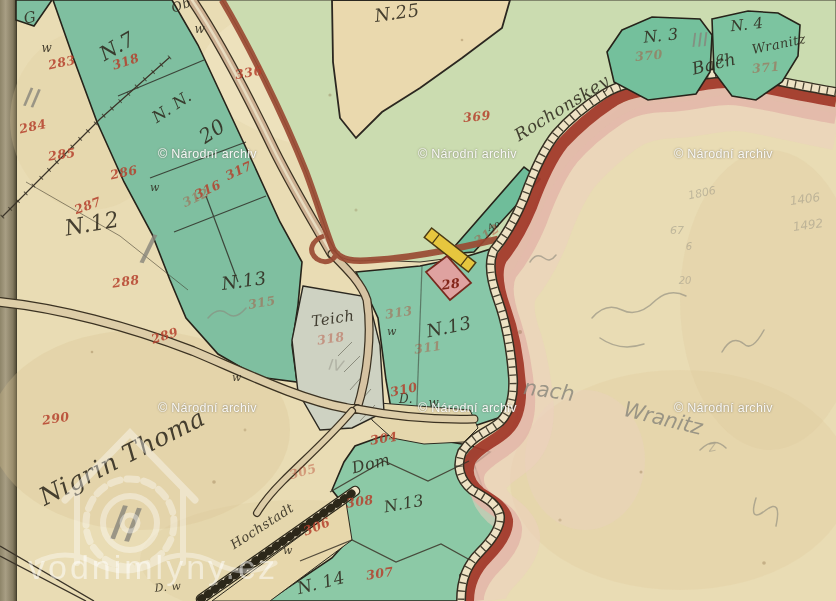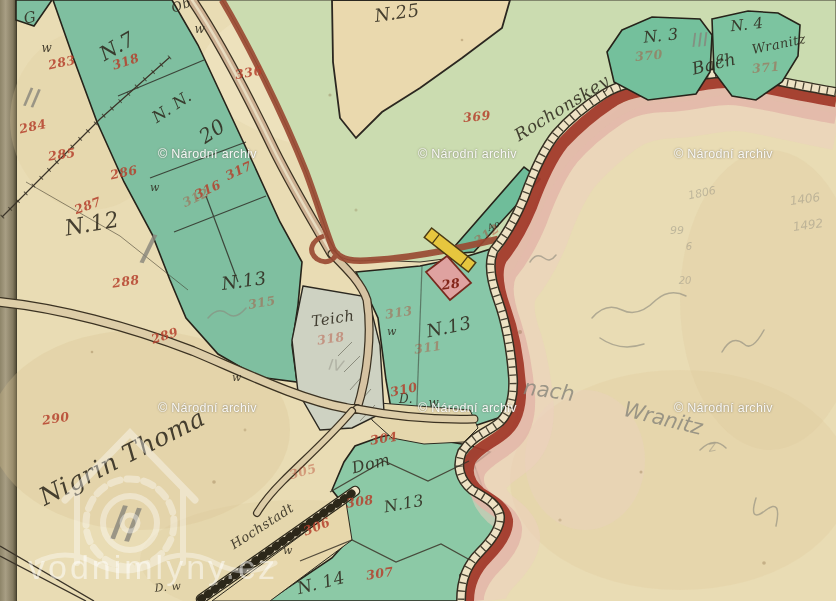--- a/index.html
+++ b/index.html
@@ -225,21 +225,21 @@
       <span class="lbl red faded" style="left: 303px; top: 472px; font-size: 12.5px; transform: translate(-50%, -50%) rotate(-15deg);">305</span>
       <span class="lbl red" style="left: 360px; top: 502px; font-size: 12.5px; transform: translate(-50%, -50%) rotate(-8deg);">308</span>
       <span class="lbl red" style="left: 317px; top: 527px; font-size: 12.5px; transform: translate(-50%, -50%) rotate(-22deg);">306</span>
       <span class="lbl red" style="left: 380px; top: 574px; font-size: 12.5px; transform: translate(-50%, -50%) rotate(-8deg);">307</span>
       <span class="lbl pencil" style="left: 32px; top: 98px; font-size: 26px; transform: translate(-50%, -50%) rotate(12deg);">II</span>
       <span class="lbl pencil" style="left: 148px; top: 250px; font-size: 42px; transform: translate(-50%, -50%) rotate(15deg);">I</span>
       <span class="lbl pencil" style="left: 126px; top: 524px; font-size: 48px; transform: translate(-50%, -50%) rotate(10deg);">II</span>
       <span class="lbl pencil" style="left: 700px; top: 40px; font-size: 19px; transform: translate(-50%, -50%) rotate(-4deg);">III</span>
       <span class="lbl pencil faded" style="left: 336px; top: 366px; font-size: 15px; transform: translate(-50%, -50%) rotate(8deg);">IV</span>
       <span class="lbl pencil faded" style="left: 702px; top: 193px; font-size: 11px; transform: translate(-50%, -50%) rotate(-12deg);">1806</span>
-      <span class="lbl pencil faded" style="left: 677px; top: 230px; font-size: 11px; transform: translate(-50%, -50%) rotate(0deg);">99</span>
+      <span class="lbl pencil faded" style="left: 677px; top: 230px; font-size: 11px; transform: translate(-50%, -50%) rotate(0deg);">67</span>
       <span class="lbl pencil faded" style="left: 689px; top: 247px; font-size: 10px; transform: translate(-50%, -50%) rotate(0deg);">6</span>
       <span class="lbl pencil faded" style="left: 685px; top: 281px; font-size: 10px; transform: translate(-50%, -50%) rotate(0deg);">20</span>
       <span class="lbl pencil faded" style="left: 805px; top: 199px; font-size: 12px; transform: translate(-50%, -50%) rotate(-8deg);">1406</span>
       <span class="lbl pencil faded" style="left: 808px; top: 225px; font-size: 12px; transform: translate(-50%, -50%) rotate(-8deg);">1492</span>
       <span class="lbl pencil" style="left: 549px; top: 391px; font-size: 21px; transform: translate(-50%, -50%) rotate(8deg);">nach</span>
       <span class="lbl pencil" style="left: 663px; top: 419px; font-size: 21px; transform: translate(-50%, -50%) rotate(14deg);">Wranitz</span>
       <span class="lbl pencil faded" style="left: 712px; top: 447px; font-size: 15px; transform: translate(-50%, -50%) rotate(-10deg);">z</span>
     </div>
 
   <div id="wm" class="layer">

